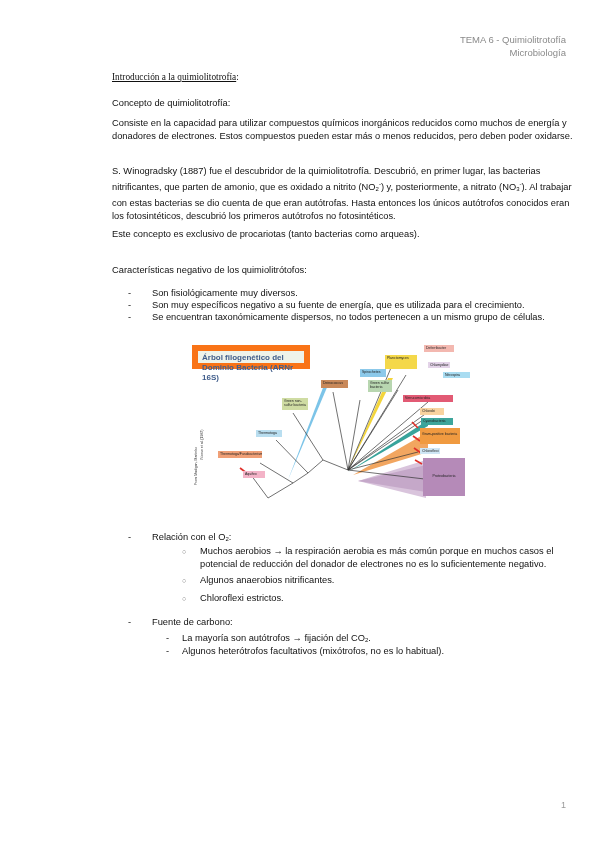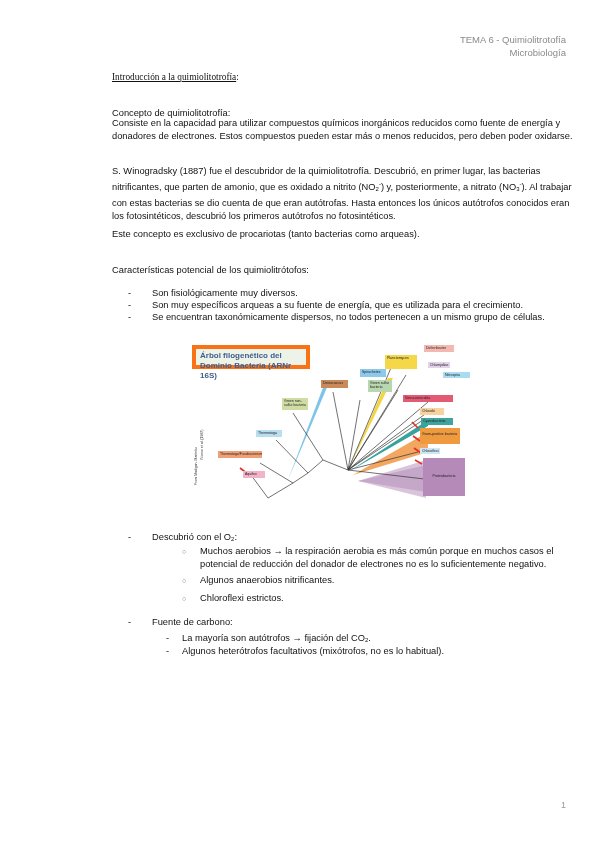--- a/index.html
+++ b/index.html
@@ -14,57 +14,57 @@
   sup { font-size: 6px; }
   .bul { position: absolute; font-size: 9.3px; line-height: 13px; }
   .dash { position: absolute; left: 90px; }
   .btxt { position: absolute; left: 114px; width: 420px; }
   .circ { position: absolute; left: 144px; color: #777; font-size: 7px; }
   .ctxt { position: absolute; left: 162px; width: 360px; }
   .dash2 { position: absolute; left: 128px; }
   .dtxt { position: absolute; left: 144px; width: 380px; }
   .figure { position: absolute; left: 150px; top: 340px; width: 282px; height: 160px; }
   .fig-title { position: absolute; left: 4px; top: 5px; width: 118px; height: 24px;
-               background: #eef3ea; border: 4px solid #f97316; font-size: 8px;
+               background: #eef3ea; border: 6px solid #f97316; font-size: 8px;
                line-height: 10px; color: #3f5c8a; padding: 2px 4px; box-sizing: border-box; font-weight: bold; }
   .lbl { position: absolute; font-size: 3.5px; line-height: 4px; color: #222; padding: 1px 2px;
          box-sizing: border-box; overflow: hidden; white-space: nowrap; }
   .vtext { position: absolute; font-size: 3.5px; color: #333; transform: rotate(-90deg);
            transform-origin: left top; white-space: nowrap; }
   .pagenum { position: absolute; right: 72px; top: 800px; font-size: 9px; color: #999; }
 </style>
 </head>
 <body>
 
 <div class="page">
 
   <div class="header">
     <div>TEMA 6 - Quimiolitrotofía</div>
     <div>Microbiología</div>
   </div>
 
   <div class="txt" style="top:71px;font-family:Liberation Serif, serif;"><span class="u">Introducción a la quimiolitotrofía</span><span>:</span></div>
 
-  <div class="txt" style="top:107px;">Concepto de quimiolitotrofía:</div>
+  <div class="txt" style="top:97px;">Concepto de quimiolitotrofía:</div>
 
-  <div class="txt" style="top:117px;">Consiste en la capacidad para utilizar compuestos químicos inorgánicos reducidos como fuente de energía y donadores de electrones. Estos compuestos pueden estar más o menos reducidos, pero deben poder oxidarse.</div>
+  <div class="txt" style="top:117px;">Consiste en la capacidad para utilizar compuestos químicos inorgánicos reducidos como muchos de energía y donadores de electrones. Estos compuestos pueden estar más o menos reducidos, pero deben poder oxidarse.</div>
 
   <div class="txt" style="top:165px;"><span>S. Winogradsky (1887) fue el descubridor de la quimiolitotrofía. Descubrió, en primer lugar, las bacterias nitrificantes, que parten de amonio, que es oxidado a nitrito (NO</span><sub>2</sub><sup>-</sup><span>) y, posteriormente, a nitrato (NO</span><sub>3</sub><sup>-</sup><span>). Al trabajar con estas bacterias se dio cuenta de que eran autótrofas. Hasta entonces los únicos autótrofos conocidos eran los fotosintéticos, descubrió los primeros autótrofos no fotosintéticos.</span></div>
 
   <div class="txt" style="top:228px;">Este concepto es exclusivo de procariotas (tanto bacterias como arqueas).</div>
 
-  <div class="txt" style="top:264px;">Características potencial de los quimiolitrótofos:</div>
+  <div class="txt" style="top:264px;">Características negativo de los quimiolitrótofos:</div>
 
   <div class="bul" style="top:287px; left:0; width:600px;">
     <span class="dash">-</span>
     <span class="btxt">Son fisiológicamente muy diversos.</span>
   </div>
   <div class="bul" style="top:299px; left:0; width:600px;">
     <span class="dash">-</span>
-    <span class="btxt">Son muy específicos arqueas a su fuente de energía, que es utilizada para el crecimiento.</span>
+    <span class="btxt">Son muy específicos negativo a su fuente de energía, que es utilizada para el crecimiento.</span>
   </div>
   <div class="bul" style="top:311px; left:0; width:600px;">
     <span class="dash">-</span>
     <span class="btxt">Se encuentran taxonómicamente dispersos, no todos pertenecen a un mismo grupo de células.</span>
   </div>
 
   <div class="figure">
     <svg width="282" height="160" style="position:absolute;left:0;top:0;">
 
       <polygon points="170,141 238,120 238,158" fill="#d9c4dc"></polygon>
@@ -123,21 +123,21 @@
     <div class="lbl" style="left:215px; top:55px; width:50px; height:7px; background:#e25a74;">Verrucomicrobia</div>
     <div class="lbl" style="left:232px; top:68px; width:24px; height:7px; background:#f8d3a0;">Chlorobi</div>
     <div class="lbl" style="left:233px; top:78px; width:32px; height:7px; background:#3da59b;">Cyanobacteria</div>
     <div class="lbl" style="left:232px; top:88px; width:40px; height:16px; background:#f09a40; white-space:normal; padding-top:4px;">Gram-positive bacteria</div>
     <div class="lbl" style="left:232px; top:108px; width:20px; height:6px; background:#cfe6f5;">Chloroflexi</div>
     <div class="lbl" style="left:235px; top:118px; width:42px; height:38px; background:#b58ab8; padding-top:16px; text-align:center;">Proteobacteria</div>
   </div>
 
   <div class="bul" style="top:531px; left:0; width:600px;">
     <span class="dash">-</span>
-    <span class="btxt"><span>Descubrió con el O</span><sub>2</sub><span>:</span></span>
+    <span class="btxt"><span>Relación con el O</span><sub>2</sub><span>:</span></span>
   </div>
   <div class="bul" style="top:545px; left:0; width:600px;">
     <span class="circ">○</span>
     <span class="ctxt">Muchos aerobios → la respiración aerobia es más común porque en muchos casos el potencial de reducción del donador de electrones no es lo suficientemente negativo.</span>
   </div>
   <div class="bul" style="top:574px; left:0; width:600px;">
     <span class="circ">○</span>
     <span class="ctxt">Algunos anaerobios nitrificantes.</span>
   </div>
   <div class="bul" style="top:592px; left:0; width:600px;">

